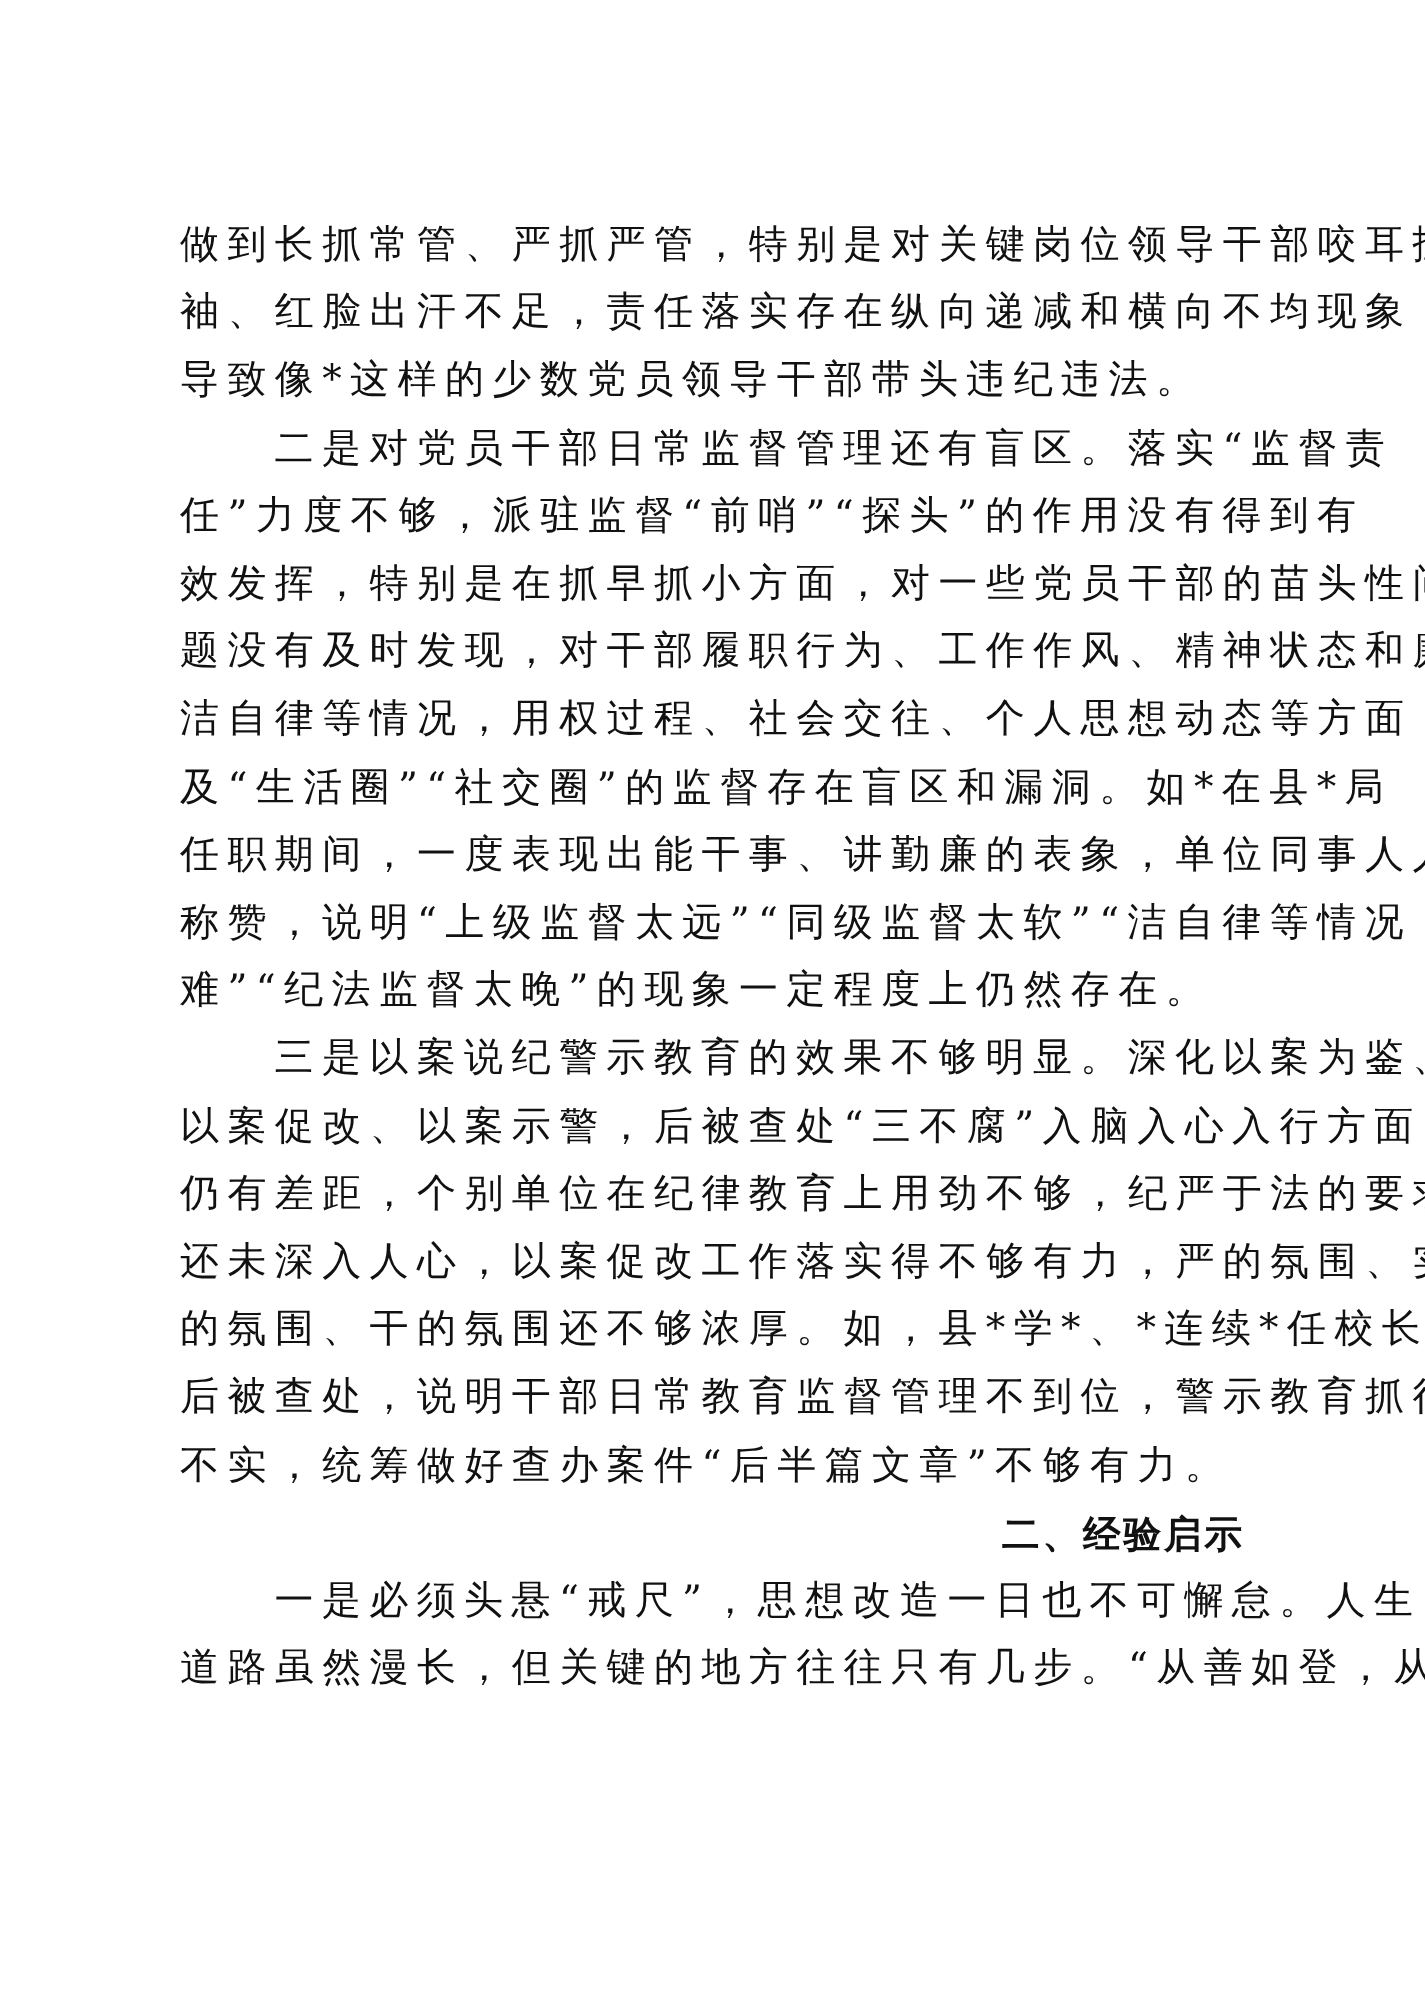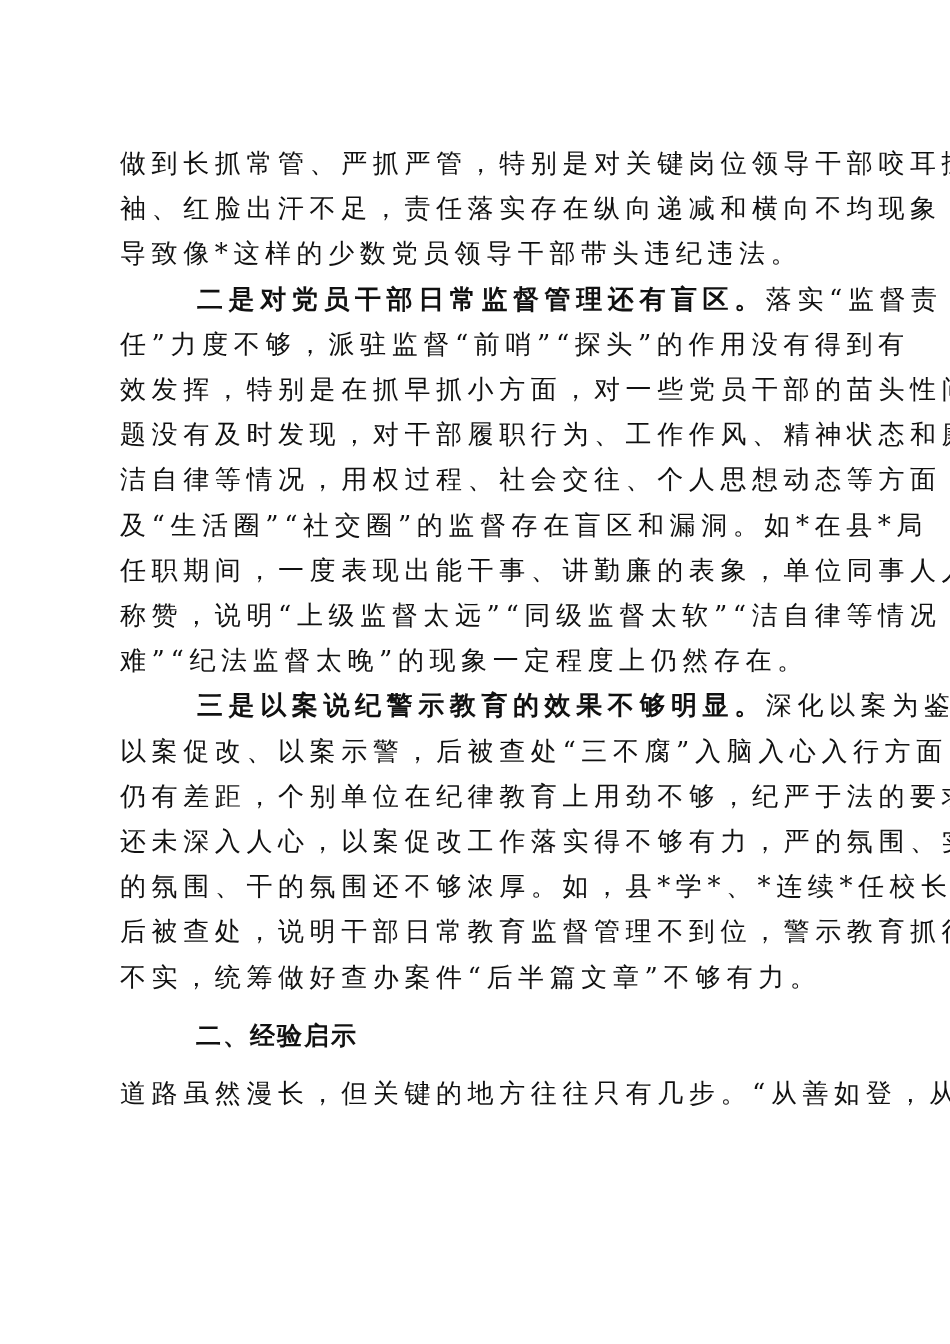--- a/index.html
+++ b/index.html
@@ -33,32 +33,32 @@
       letter-spacing: 5.6px;
     }
     .para {
       margin: 0;
       padding: 0;
       text-align: justify;
       text-align-last: left;
       word-break: break-all;
     }
     .lead {
-      font-weight: bold;
+      font-weight: normal;
       letter-spacing: 5.6px;
-      margin-left: 14px;
     }
     .heading {
-      margin: 13px;
+      margin: 0;
       padding-left: 63px;
       font-family: "DejaVu Sans", "Liberation Sans", sans-serif;
       font-weight: bold;
       font-size: 25px;
       letter-spacing: 2px;
       line-height: 45.2px;
+      text-align: right;
     }
     .line {
       display: block;
       white-space: nowrap;
     }
   </style>
 </head>
 <body>
 
 <div class="page">
@@ -88,17 +88,18 @@
       <span class="line">仍有差距，个别单位在纪律教育上用劲不够，纪严于法的要求</span>
       <span class="line">还未深入人心，以案促改工作落实得不够有力，严的氛围、实</span>
       <span class="line">的氛围、干的氛围还不够浓厚。如，县*学*、*连续*任校长先</span>
       <span class="line">后被查处，说明干部日常教育监督管理不到位，警示教育抓得</span>
       <span class="line">不实，统筹做好查办案件“后半篇文章”不够有力。</span>
     </div>
 
     <h2 class="heading">二、经验启示</h2>
 
     <div class="para">
+      <span class="line" style="padding-left:63px"><span class="lead">一是必须头悬“戒尺”，思想改造一日也不可懈怠。</span><span>人生</span></span>
       <span class="line">道路虽然漫长，但关键的地方往往只有几步。“从善如登，从</span>
     </div>
 
   </div>
 </div>
 
 </body></html>

